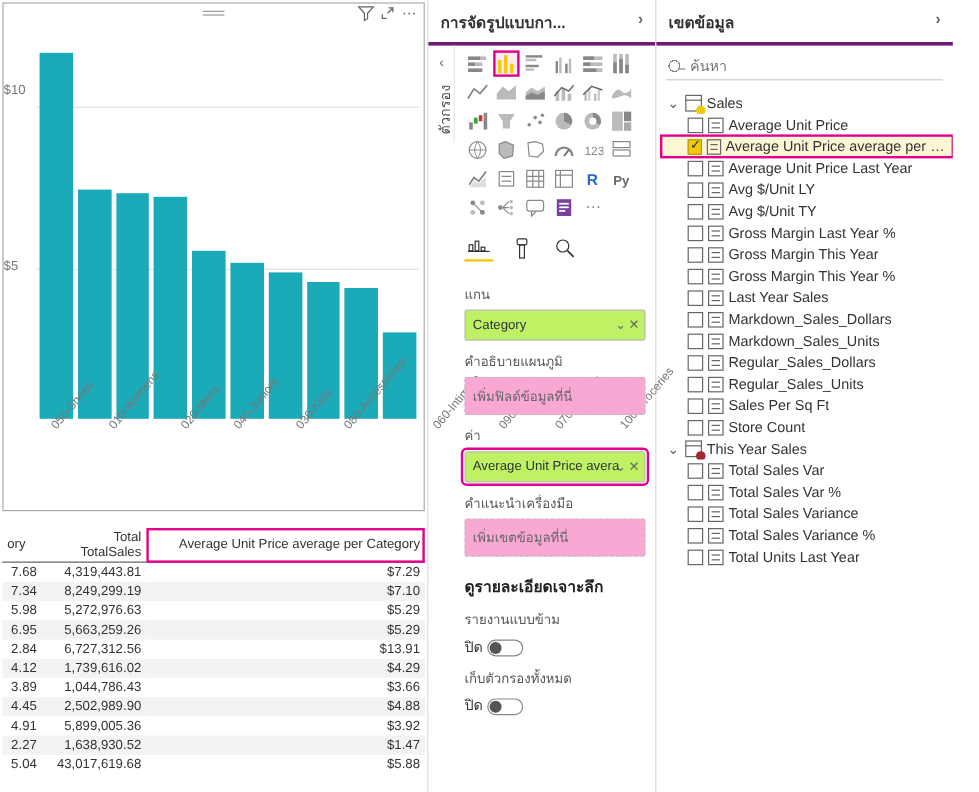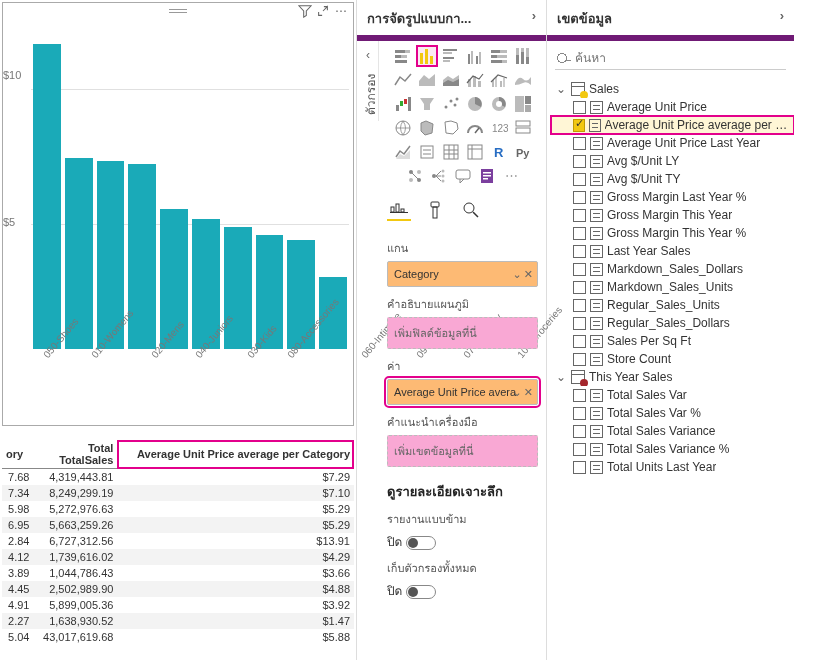--- a/index.html
+++ b/index.html
@@ -56,74 +56,74 @@
   .gridline { position:absolute; left:28px; right:4px; height:1px; background:#e0e0e0; }
   .bars-area { position:absolute; left:30px; right:6px; top:10px; bottom:72px; display:flex; align-items:flex-end; gap:4px; }
   .bar { flex:1; background:#1aaab8; }
   .x-labels { position:absolute; left:30px; right:6px; bottom:0; height:72px; display:flex; }
   .x-label { flex:1; font-size:10px; color:#777; text-align:left; display:flex; align-items:flex-start; justify-content:center;}
   .x-label span{ transform: rotate(-50deg); transform-origin: top left; white-space:nowrap; display:inline-block; position:relative; top:4px; left:8px;}
   .canvas-frame { border:1px solid #aaa; padding-bottom:4px;}
   
   .table-wrap { margin-top:14px; }
   .table-wrap table { border-collapse:collapse; width:100%; font-size:11px; }
-  .table-wrap th { border-bottom:1px solid #888; text-align:left; font-weight:700; padding:2px 4px;}
+  .table-wrap th { border-bottom:1px solid #888; text-align:left; font-weight:400; padding:2px 4px;}
   .table-wrap th.num, .table-wrap td.num { text-align:right; }
   .table-wrap tbody tr:nth-child(even){ background:#f3f3f3; }
   .table-wrap td { padding:2px 4px; }
   .th-highlight { outline:2px solid #e3008c; outline-offset:-2px; }
   
   .pane {
     border-left:1px solid #ddd;
     display:flex;
     flex-direction:column;
   }
   .pane-header {
     font-size:13px; font-weight:600; padding:8px 10px 6px;
-    border-bottom:6px solid #701a75;
+    border-bottom:3px solid #701a75;
     display:flex; justify-content:space-between; 
   }
   .pane-header .chev { color:#666; }
   .format-pane { width:190px; }
   .side-tab {
     width:22px; height:80px;
     position:relative;
     border-right:1px solid #e5e5e5;
   }
   .side-tab-label {
     transform: rotate(-90deg);
     transform-origin: left top;
     position:absolute;
     top:74px; left:4px;
     font-size:12px; color:#555;
     white-space:nowrap;
   }
   .middle-wrap { display:flex; }
   .format-body { flex:1; padding:4px 8px 8px; overflow:hidden; }
-  .viz-grid { display:flex; flex-wrap:wrap; gap:2px; margin-bottom:6px;justify-content:center;}
+  .viz-grid { display:flex; flex-wrap:wrap; gap:2px; margin-bottom:6px;}
   .vicon {
     width:22px; height:22px;
     display:flex;align-items:center;justify-content:center;
     color:#666; border:1px solid transparent;
     font-size:12px;
   }
   .vicon svg { display:block; }
   .vicon.selected { border:2px solid #e3008c; }
   .vicon.active { background:#fbeaf3;}
   .mode-tabs { display:flex; gap:12px; padding:6px 0 10px; border-bottom:0; }
   .mode-tab { width:24px;height:22px; display:flex;align-items:center;justify-content:center;color:#444;}
   .mode-tab.active { border-bottom:2px solid #f2c811; }
   .section-label { font-size:11px; color:#555; margin:8px 0 4px; }
   .well {
     border:1px dashed #bbb; background:#f9a8d4;
     font-size:11px; color:#666;
     padding:6px 6px; position:relative;
     border-radius:2px;
   }
-  .well.solid { border-style:solid; background:#fdba74; color:#333;}
+  .well.solid { border-style:solid; background:#bef264; color:#333;}
   .well .chev-x { position:absolute; right:4px; top:50%; transform:translateY(-50%); display:flex; gap:2px; color:#666;}
   .well-highlight { outline:2px solid #e3008c; outline-offset:1px;}
   .subhead { font-size:13px; font-weight:600; margin:14px 0 6px; color:#222;}
   .row-label { font-size:11px; color:#555; margin:8px 0 4px;}
   .toggle {
     width:30px; height:14px; border:1px solid #888; border-radius:8px;
     position:relative; display:inline-block; vertical-align:middle;
   }
   .toggle::after{
     content:""; position:absolute; left:1px; top:1px;
@@ -700,26 +700,26 @@
       <span class="label">Markdown_Sales_Dollars</span>
       </div>
       <div class="tree-row field-row">
         <span class="cb "></span>
       <span class="fld-ico"></span>
       <span class="label">Markdown_Sales_Units</span>
       </div>
       <div class="tree-row field-row">
         <span class="cb "></span>
       <span class="fld-ico"></span>
+      <span class="label">Regular_Sales_Dollars</span>
+      </div>
+      <div class="tree-row field-row">
+        <span class="cb "></span>
+      <span class="fld-ico"></span>
       <span class="label">Regular_Sales_Units</span>
-      </div>
-      <div class="tree-row field-row">
-        <span class="cb "></span>
-      <span class="fld-ico"></span>
-      <span class="label">Regular_Sales_Dollars</span>
       </div>
       <div class="tree-row field-row">
         <span class="cb "></span>
       <span class="fld-ico"></span>
       <span class="label">Sales Per Sq Ft</span>
       </div>
       <div class="tree-row field-row">
         <span class="cb "></span>
       <span class="fld-ico"></span>
       <span class="label">Store Count</span>

